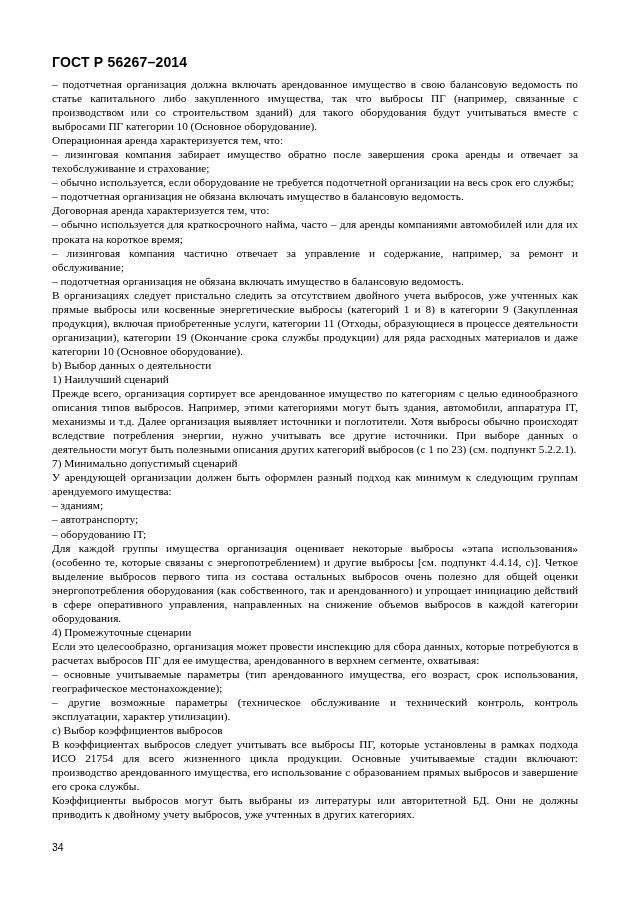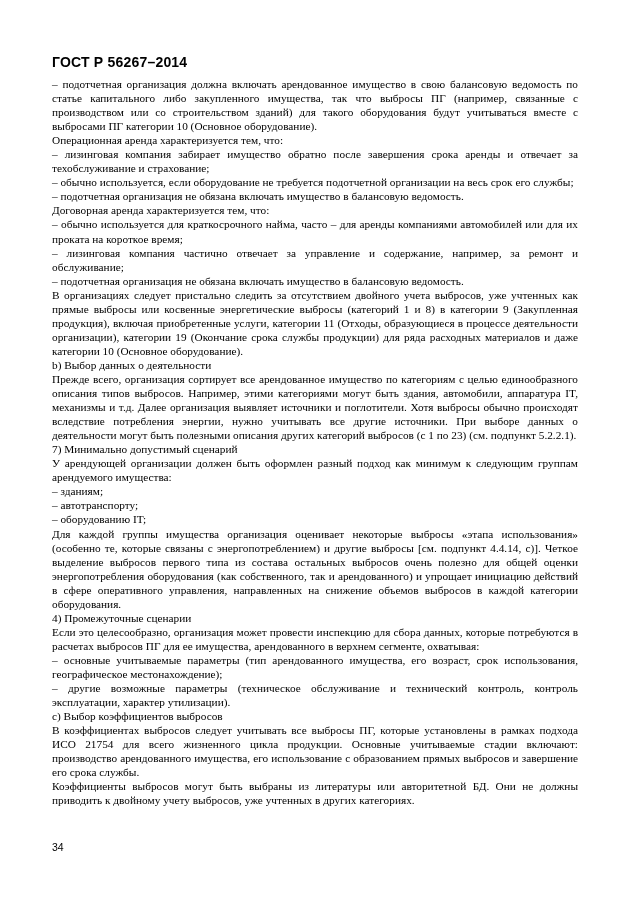--- a/index.html
+++ b/index.html
@@ -65,20 +65,21 @@
     <p class="p-indent">Операционная аренда характеризуется тем, что:</p>
     <p class="p-dash">– лизинговая компания забирает имущество обратно после завершения срока аренды и отвечает за техобслуживание и страхование;</p>
     <p class="p-dash">– обычно используется, если оборудование не требуется подотчетной организации на весь срок его службы;</p>
     <p class="p-dash">– подотчетная организация не обязана включать имущество в балансовую ведомость.</p>
     <p class="p-indent">Договорная аренда характеризуется тем, что:</p>
     <p class="p-dash">– обычно используется для краткосрочного найма, часто – для аренды компаниями автомобилей или для их проката на короткое время;</p>
     <p class="p-dash">– лизинговая компания частично отвечает за управление и содержание, например, за ремонт и обслуживание;</p>
     <p class="p-dash">– подотчетная организация не обязана включать имущество в балансовую ведомость.</p>
     <p class="p-indent">В организациях следует пристально следить за отсутствием двойного учета выбросов, уже учтенных как прямые выбросы или косвенные энергетические выбросы (категорий 1 и 8) в категории 9 (Закупленная продукция), включая приобретенные услуги, категории 11 (Отходы, образующиеся в процессе деятельности организации), категории 19 (Окончание срока службы продукции) для ряда расходных материалов и даже категории 10 (Основное оборудование).</p>
     <p class="p-indent">b) Выбор данных о деятельности</p>
+    <p class="p-indent">1) Наилучший сценарий</p>
     <p class="p-indent">Прежде всего, организация сортирует все арендованное имущество по категориям с целью единообразного описания типов выбросов. Например, этими категориями могут быть здания, автомобили, аппаратура IT, механизмы и т.д. Далее организация выявляет источники и поглотители. Хотя выбросы обычно происходят вследствие потребления энергии, нужно учитывать все другие источники. При выборе данных о деятельности могут быть полезными описания других категорий выбросов (с 1 по 23) (см. подпункт 5.2.2.1).</p>
     <p class="p-indent">7) Минимально допустимый сценарий</p>
     <p class="p-indent">У арендующей организации должен быть оформлен разный подход как минимум к следующим группам арендуемого имущества:</p>
     <p class="p-dash">– зданиям;</p>
     <p class="p-dash">– автотранспорту;</p>
     <p class="p-dash">– оборудованию IT;</p>
     <p class="p-indent">Для каждой группы имущества организация оценивает некоторые выбросы «этапа использования» (особенно те, которые связаны с энергопотреблением) и другие выбросы [см. подпункт 4.4.14, с)]. Четкое выделение выбросов первого типа из состава остальных выбросов очень полезно для общей оценки энергопотребления оборудования (как собственного, так и арендованного) и упрощает инициацию действий в сфере оперативного управления, направленных на снижение объемов выбросов в каждой категории оборудования.</p>
     <p class="p-indent">4) Промежуточные сценарии</p>
     <p class="p-indent">Если это целесообразно, организация может провести инспекцию для сбора данных, которые потребуются в расчетах выбросов ПГ для ее имущества, арендованного в верхнем сегменте, охватывая:</p>
     <p class="p-dash">– основные учитываемые параметры (тип арендованного имущества, его возраст, срок использования, географическое местонахождение);</p>

